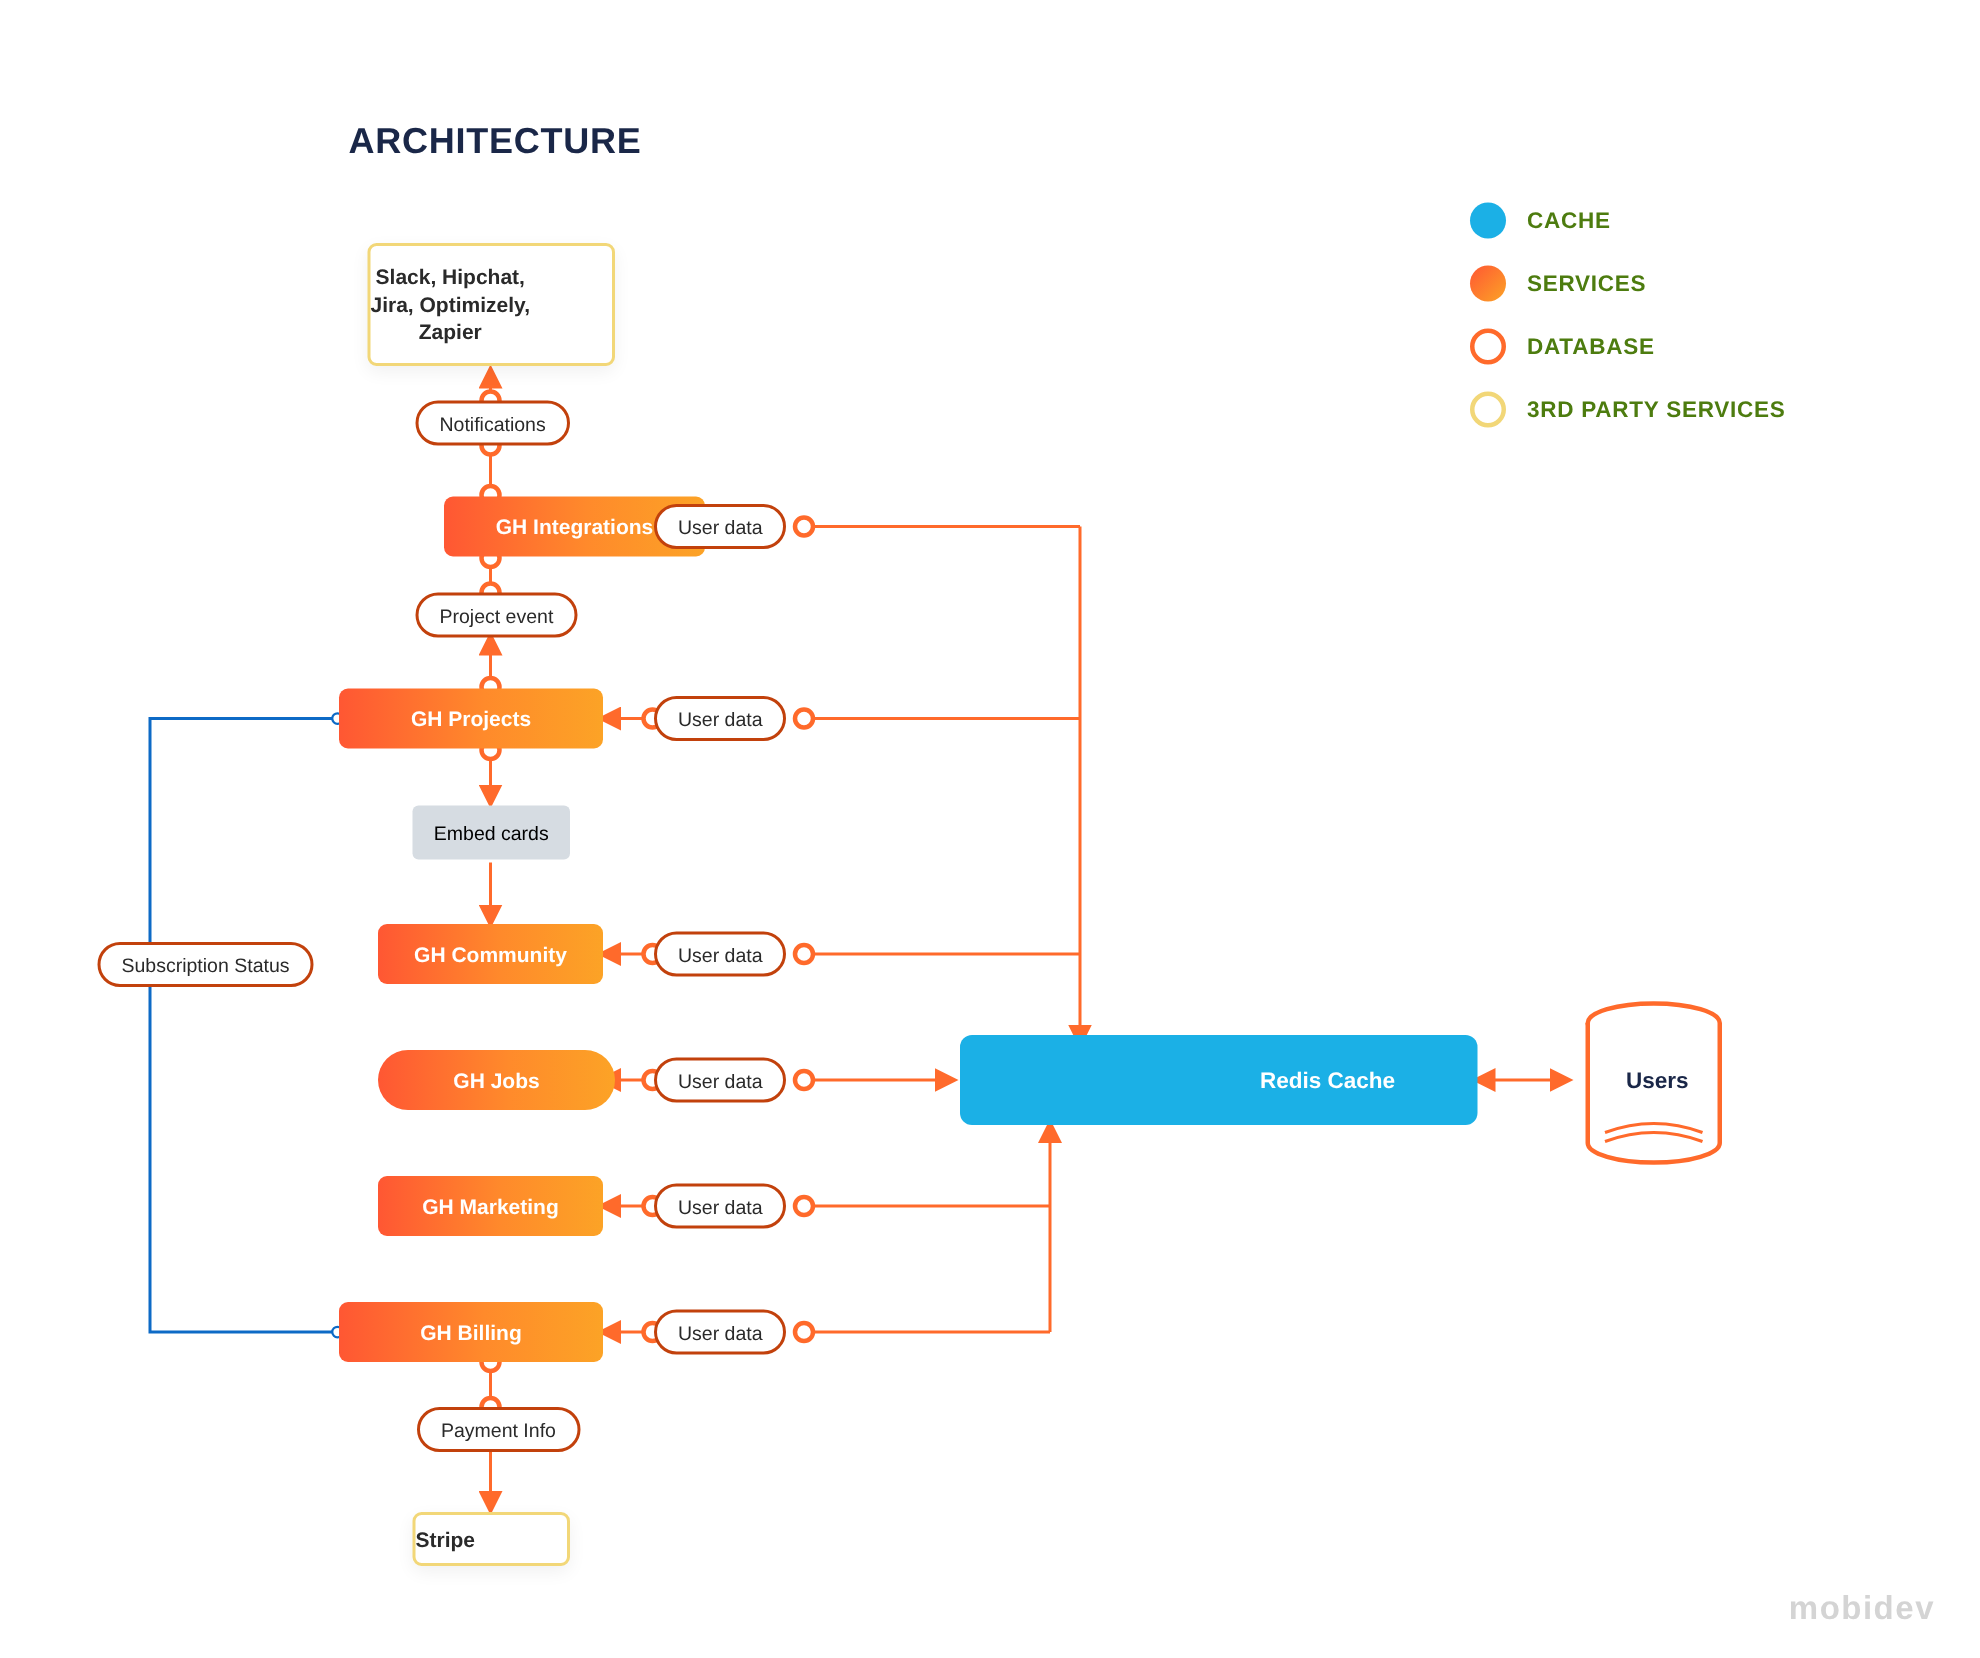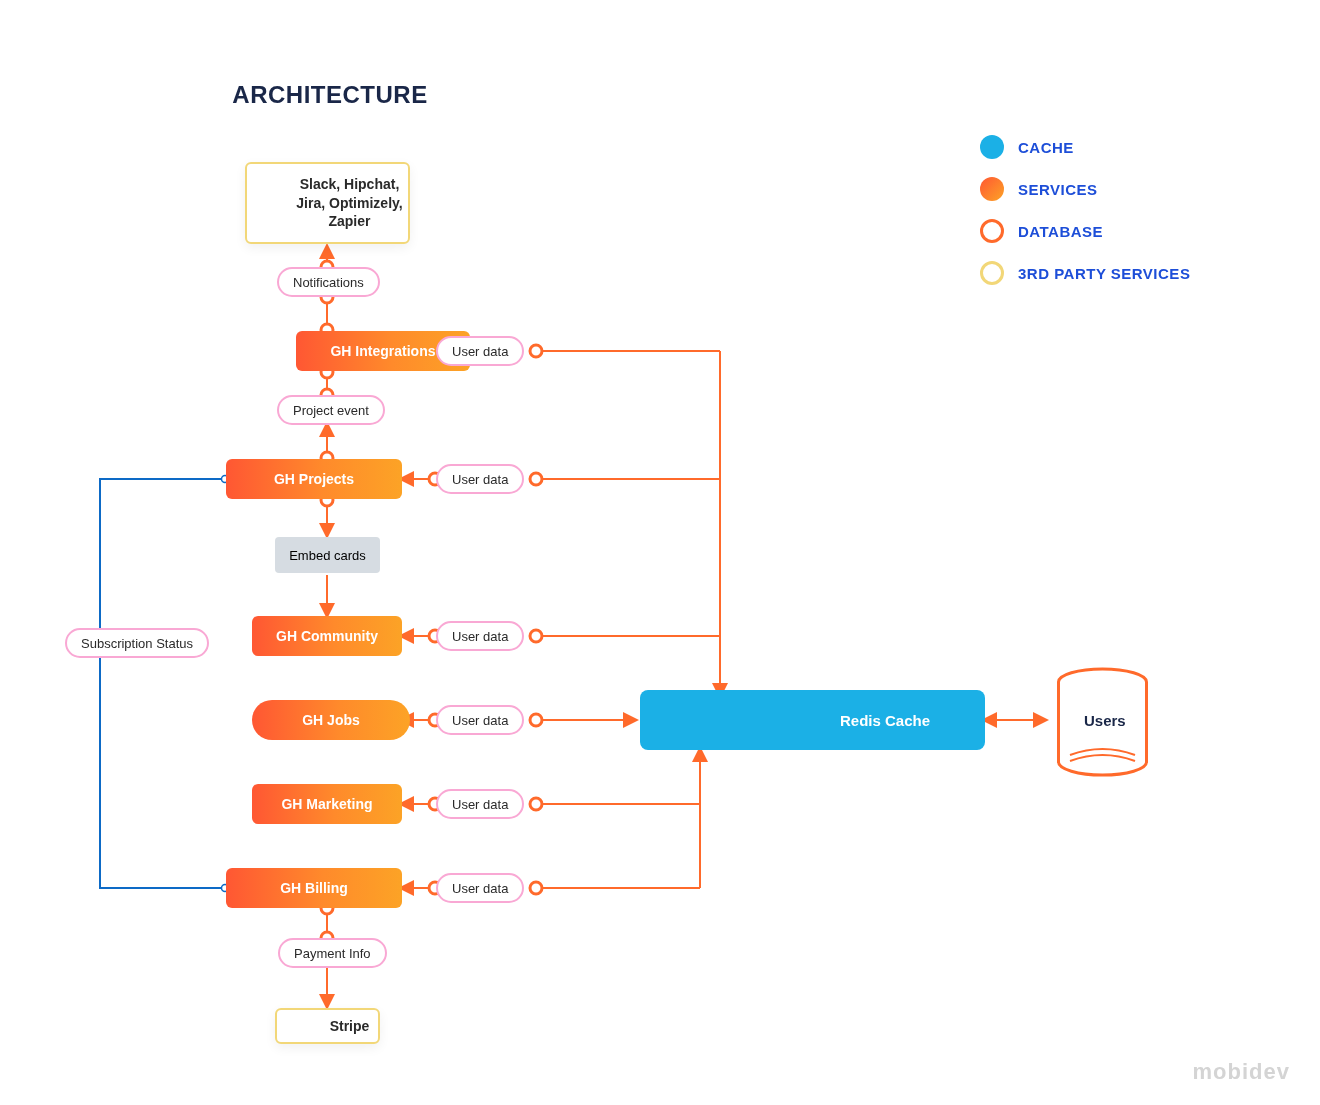--- a/index.html
+++ b/index.html
@@ -28,21 +28,21 @@
     align-items: center;
     justify-content: center;
     color: #fff;
     font-weight: 700;
     font-size: 14px;
   }
   .pill {
     position: absolute;
     height: 30px;
     background: #fff;
-    border: 2px solid #f9a8d4;
+    border: 2px solid #c2410c;
     border-radius: 15px;
     display: flex;
     align-items: center;
     justify-content: center;
     padding: 0 14px;
     font-size: 13px;
     color: #2a2a2a;
     font-weight: 500;
   }
   .gray-box {
@@ -56,28 +56,27 @@
     color: #000000;
     font-weight: 500;
   }
   .yellow-box {
     position: absolute;
     background: #ffffff;
     border: 2px solid #f2d778;
     border-radius: 6px;
     display: flex;
     align-items: center;
-    justify-content: center;
+    justify-content: flex-start;
     text-align: center;
     font-size: 14px;
     color: #2a2a2a;
     font-weight: 600;
     line-height: 1.35;
     box-shadow: 0 4px 12px rgba(0,0,0,0.06);
-    padding-left: 44px;
   }
   .cache-box {
     position: absolute;
     background: #1bb0e6;
     border-radius: 8px;
     display: flex;
     align-items: center;
     color: #fff;
     font-weight: 700;
     font-size: 15px;
@@ -100,21 +99,21 @@
     flex-direction: column;
     gap: 18px;
   }
   .legend-item {
     display: flex;
     align-items: center;
     gap: 14px;
     font-size: 15px;
     letter-spacing: 0.5px;
     font-weight: 600;
-    color: #1d4ed8;
+    color: #4d7c0f;
   }
   .legend-dot {
     width: 24px; height: 24px; border-radius: 50%;
   }
   .legend-ring {
     width: 24px; height: 24px; border-radius: 50%; border: 3px solid;
     background: transparent;
   }
   .db-cylinder {
     position: absolute;

